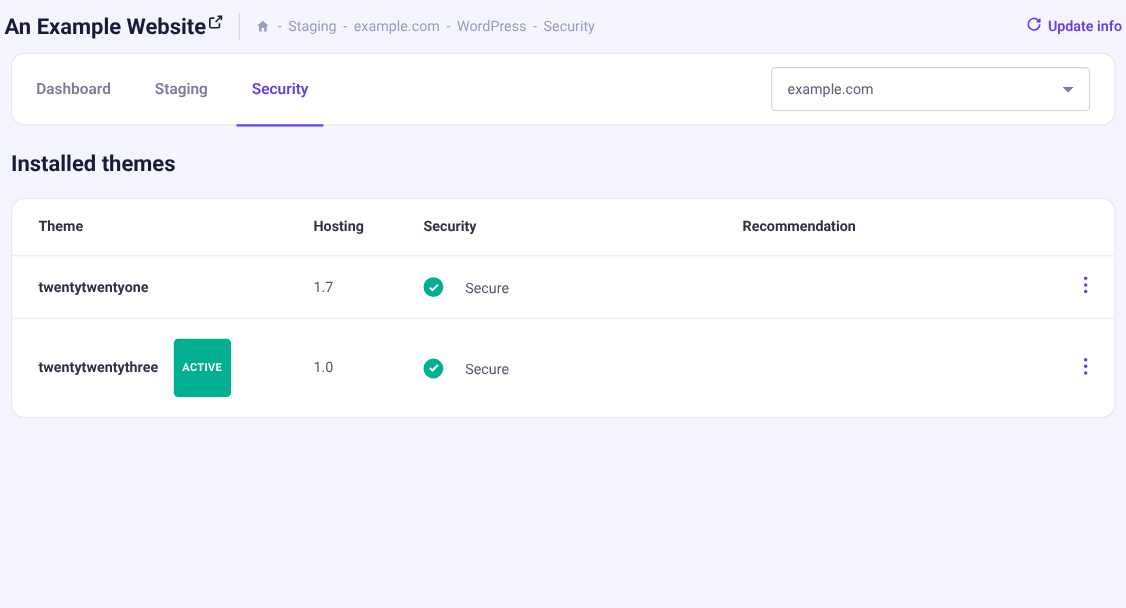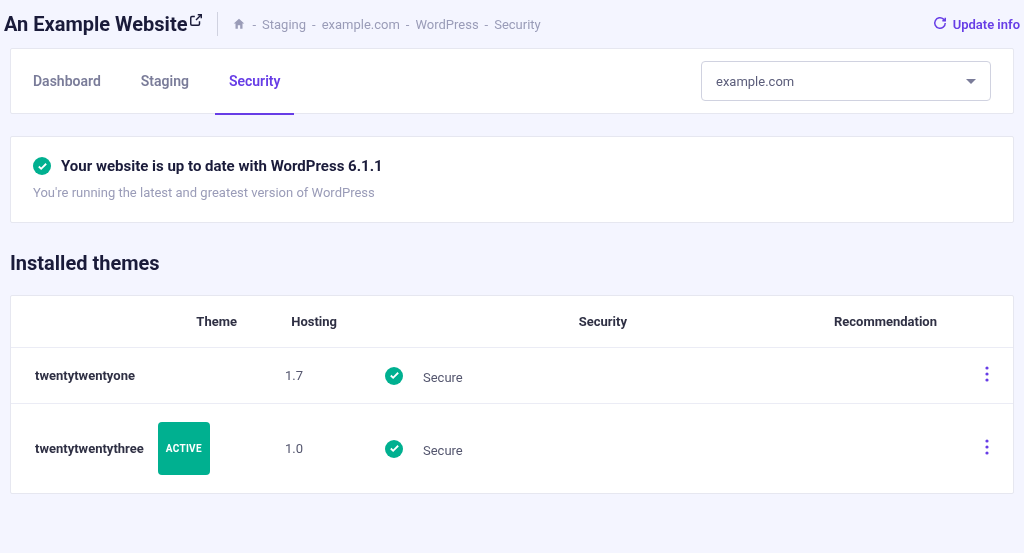--- a/index.html
+++ b/index.html
@@ -59,21 +59,21 @@
       width: 14px;
       height: 14px;
       margin-right: 6px;
     }
 
     .main { padding: 0 10px; }
 
     .card {
       background: #fff;
       border: 1px solid #e6e7f0;
-      border-radius: 2px;
+      border-radius: 12px;
     }
 
     .tabs-card {
       display: flex;
       align-items: center;
       padding: 0 22px;
       height: 66px;
       margin-bottom: 22px;
     }
     .tabs {
@@ -157,21 +157,21 @@
     .section-title {
       font-size: 20px;
       font-weight: 700;
       color: #1a1b3a;
       margin-bottom: 20px;
     }
 
     .table-card { overflow: hidden; }
     .table { width: 100%; border-collapse: collapse; }
     .table th {
-      text-align: right;
+      text-align: left;
       font-size: 13px;
       font-weight: 700;
       color: #2f3044;
       padding: 18px 24px;
       border-bottom: 1px solid #ebecf5;
     }
     .table td {
       font-size: 13px;
       color: #55576f;
       padding: 18px 24px;
@@ -266,31 +266,20 @@
       <div class="tab active">
           <span>Security</span>
         </div>
     </div>
     <div class="site-select">
       <span>example.com</span>
       <span class="caret-down"></span>
     </div>
   </div>
 
-  <div class="card status-card">
-    <div class="status-head">
-      <span class="check-badge">
-        <svg viewBox="0 0 24 24" fill="none" stroke="#fff" stroke-width="4">
-            <polyline points="4 12 9 17 20 6"></polyline>
-          </svg>
-      </span>
-      <div class="status-title">Your website is up to date with WordPress 6.1.1</div>
-    </div>
-    <div class="status-sub">You're running the latest and greatest version of WordPress</div>
-  </div>
 
   <div class="section-title">Installed themes</div>
 
   <div class="card table-card">
     <table class="table">
       <thead>
         <tr>
           <th class="col-theme">Theme</th>
           <th class="col-version">Hosting</th>
           <th class="col-security">Security</th>

